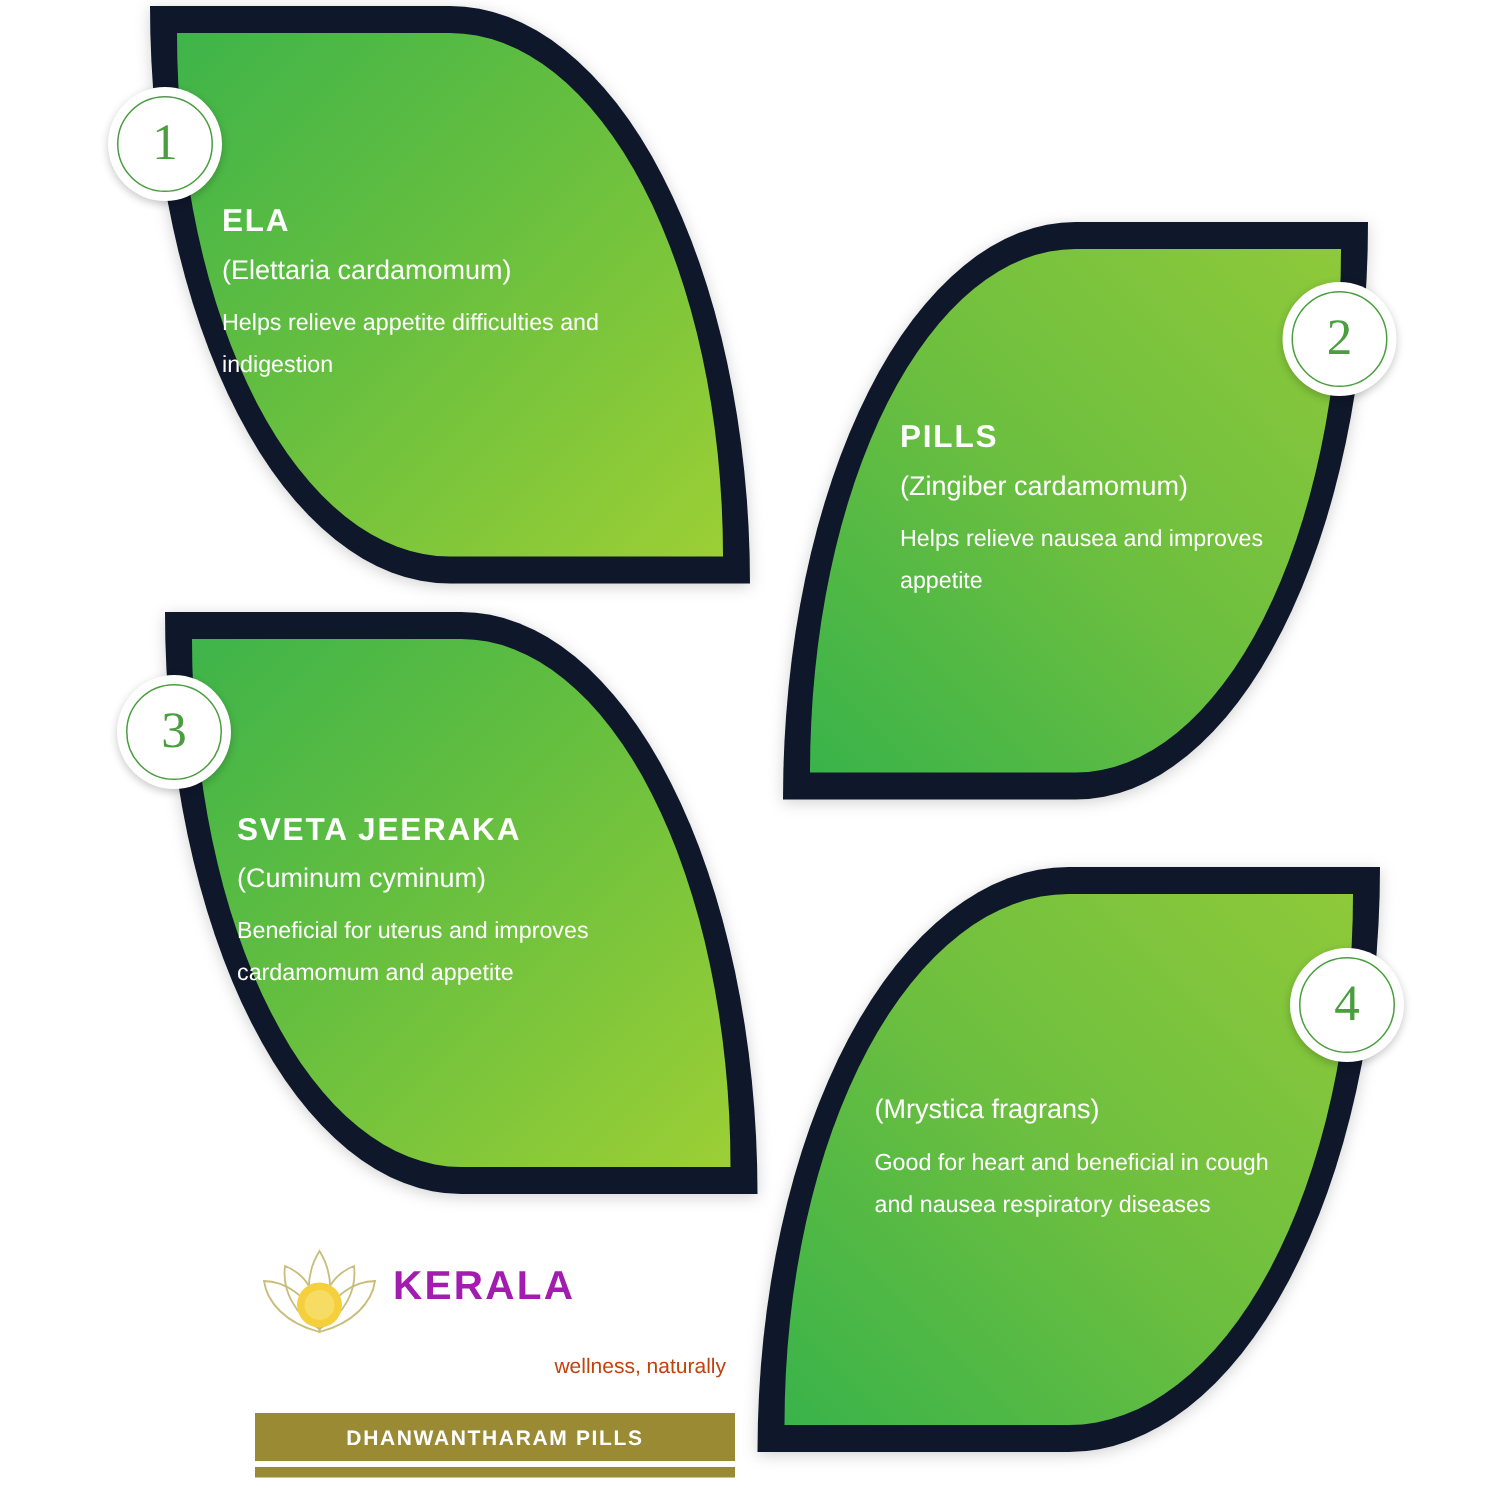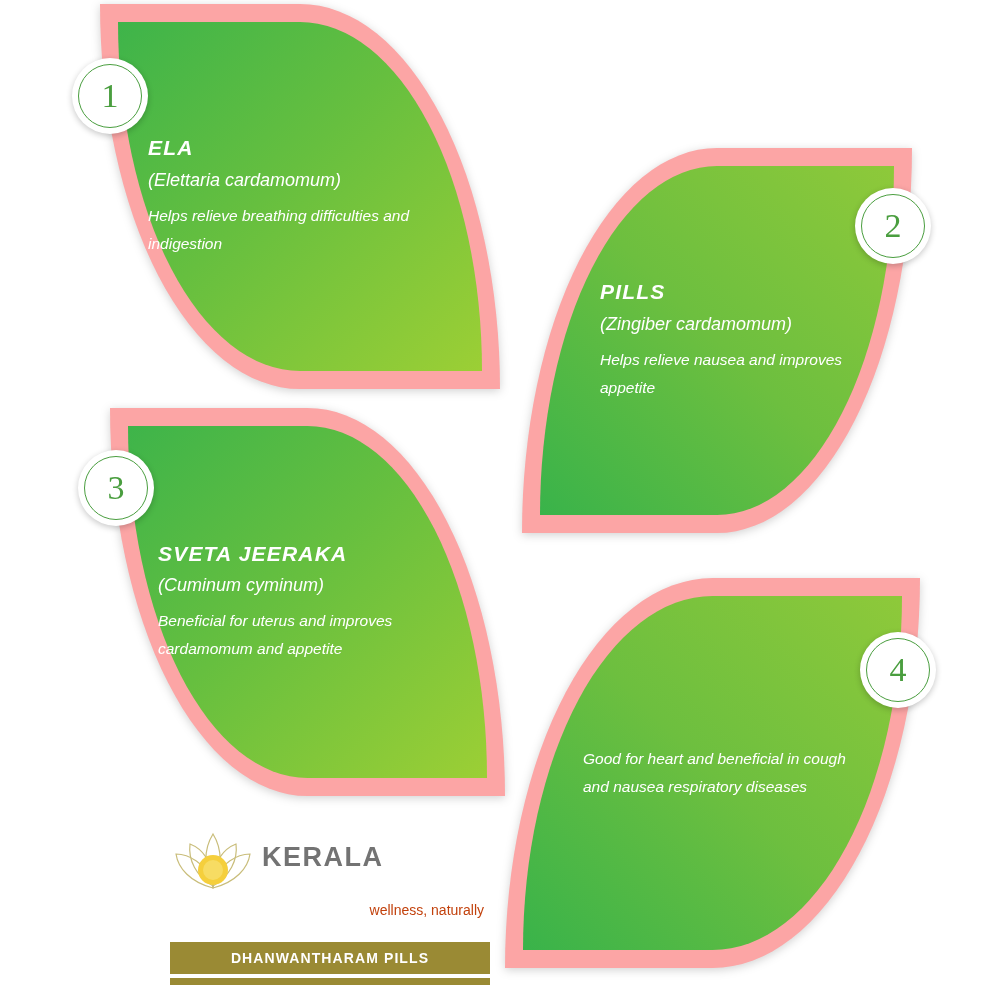--- a/index.html
+++ b/index.html
@@ -13,24 +13,23 @@
     position: relative;
     overflow: hidden;
     font-family: "Liberation Sans", sans-serif;
     color: #ffffff;
   }
 
   
   .leaf {
     position: absolute;
     box-sizing: border-box;
-    background: #fca5a5;
+    background: #0f172a;
     padding: 18px;
     filter: drop-shadow(0 2px 5px rgba(0,0,0,0.18));
-    font-style: italic;
   }
   .leaf-inner {
     width: 100%;
     height: 100%;
     box-sizing: border-box;
     position: relative;
     padding: 26px 30px;
     display: flex;
     flex-direction: column;
     justify-content: center;
@@ -123,21 +122,21 @@
   }
   .lotus svg { display: block; }
   .logo-text {
     padding-left: 6px;
     line-height: 1;
   }
   .logo-kerala {
     font-size: 27px;
     font-weight: bold;
     letter-spacing: 1.5px;
-    color: #737373;
+    color: #a21caf;
   }
   .logo-ayurveda {
     font-size: 35px;
     color: #7a6a24;
     margin-top: 2px;
     position: relative;
     display: inline-block;
   }
   .logo-reg {
     font-size: 11px;
@@ -170,21 +169,21 @@
     background: #9a8a34;
   }
 </style>
 </head>
 <body>
 
 <div class="leaf ori-a" style="left:100px; top:4px; width:400px; height:385px;">
   <div class="leaf-inner grad-a">
     <div class="title">ELA</div>
     <div class="latin">(Elettaria cardamomum)</div>
-    <div class="desc">Helps relieve breathing difficulties and indigestion</div>
+    <div class="desc">Helps relieve appetite difficulties and indigestion</div>
   </div>
 </div>
 <div class="badge" style="left:72px; top:58px;">
   <div class="badge-ring">
     <span class="badge-num">1</span>
   </div>
 </div>
 
 <div class="leaf ori-b" style="left:522px; top:148px; width:390px; height:385px;">
   <div class="leaf-inner grad-b" style="padding-left:60px;">
@@ -207,20 +206,21 @@
   </div>
 </div>
 <div class="badge" style="left:78px; top:450px;">
   <div class="badge-ring">
     <span class="badge-num">3</span>
   </div>
 </div>
 
 <div class="leaf ori-b" style="left:505px; top:578px; width:415px; height:390px;">
   <div class="leaf-inner grad-b" style="padding-left:60px;">
+    <div class="latin">(Mrystica fragrans)</div>
     <div class="desc">Good for heart and beneficial in cough and nausea respiratory diseases</div>
   </div>
 </div>
 <div class="badge" style="left:860px; top:632px;">
   <div class="badge-ring">
     <span class="badge-num">4</span>
   </div>
 </div>
 
 <div class="logo-block">

